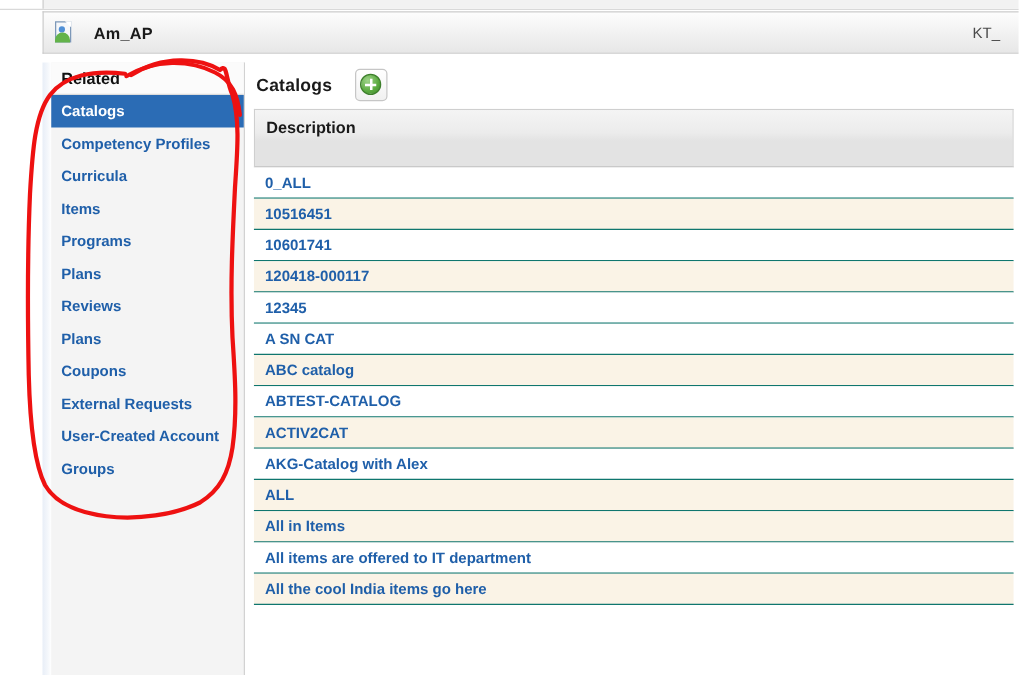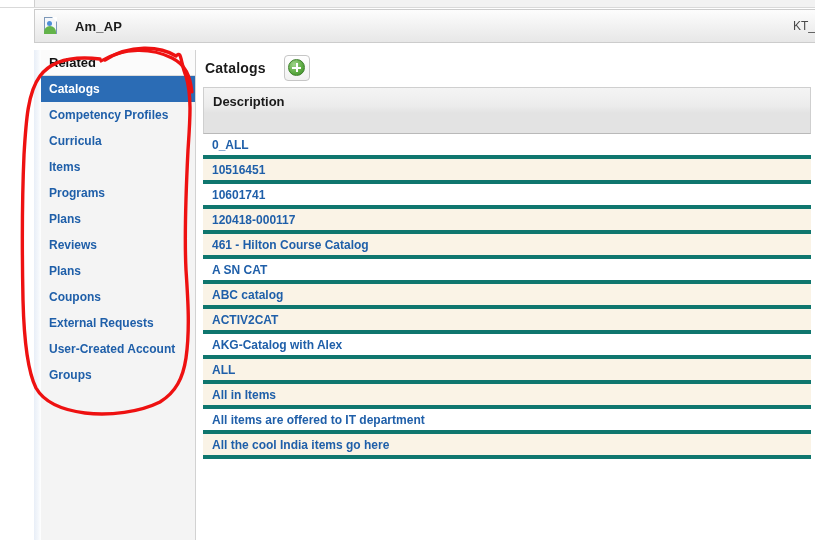--- a/index.html
+++ b/index.html
@@ -82,21 +82,21 @@
     margin-left: 14px;
     font-size: 13px;
     font-weight: bold;
     color: #1a1a1a;
     letter-spacing: 0.2px;
   }
   .titlebar-right {
     margin-left: auto;
     font-size: 12px;
     color: #4a4a4a;
-    padding-right: 0px;
+    padding-right: 15px;
     white-space: nowrap;
     overflow: hidden;
     text-align: center;
   }
 
   
   .body-region {
     position: absolute;
     left: 34px; top: 50px;
     width: 781px; height: 490px;
@@ -221,21 +221,21 @@
   }
   .rows { margin: 0; padding: 0; list-style: none; }
   .row {
     height: 25px;
     display: flex;
     align-items: center;
     padding-left: 9px;
     font-size: 12px;
     font-weight: bold;
     color: #1f5fa9;
-    border-bottom: 4px solid #0f766e;
+    border-bottom: 1px solid #0f766e;
     background: #ffffff;
     cursor: pointer;
     white-space: nowrap;
   }
   .row.alt { background: #faf3e6; }
 
   
   .annotation {
     position: absolute;
     left: 0; top: 0;
@@ -293,23 +293,24 @@
         </div>
       </div>
 
       <div class="table-wrap">
         <div class="col-header">Description</div>
         <ul class="rows">
           <li class="row">0_ALL</li>
           <li class="row alt">10516451</li>
           <li class="row">10601741</li>
           <li class="row alt">120418-000117</li>
-          <li class="row alt">461 - Hilton Course Catalog</li>
+          <li class="row">12345</li>
           <li class="row">A SN CAT</li>
           <li class="row alt">ABC catalog</li>
+          <li class="row">ABTEST-CATALOG</li>
           <li class="row alt">ACTIV2CAT</li>
           <li class="row">AKG-Catalog with Alex</li>
           <li class="row alt">ALL</li>
           <li class="row alt">All in Items</li>
           <li class="row">All items are offered to IT department</li>
           <li class="row alt">All the cool India items go here</li>
         </ul>
       </div>
 
     </div>

